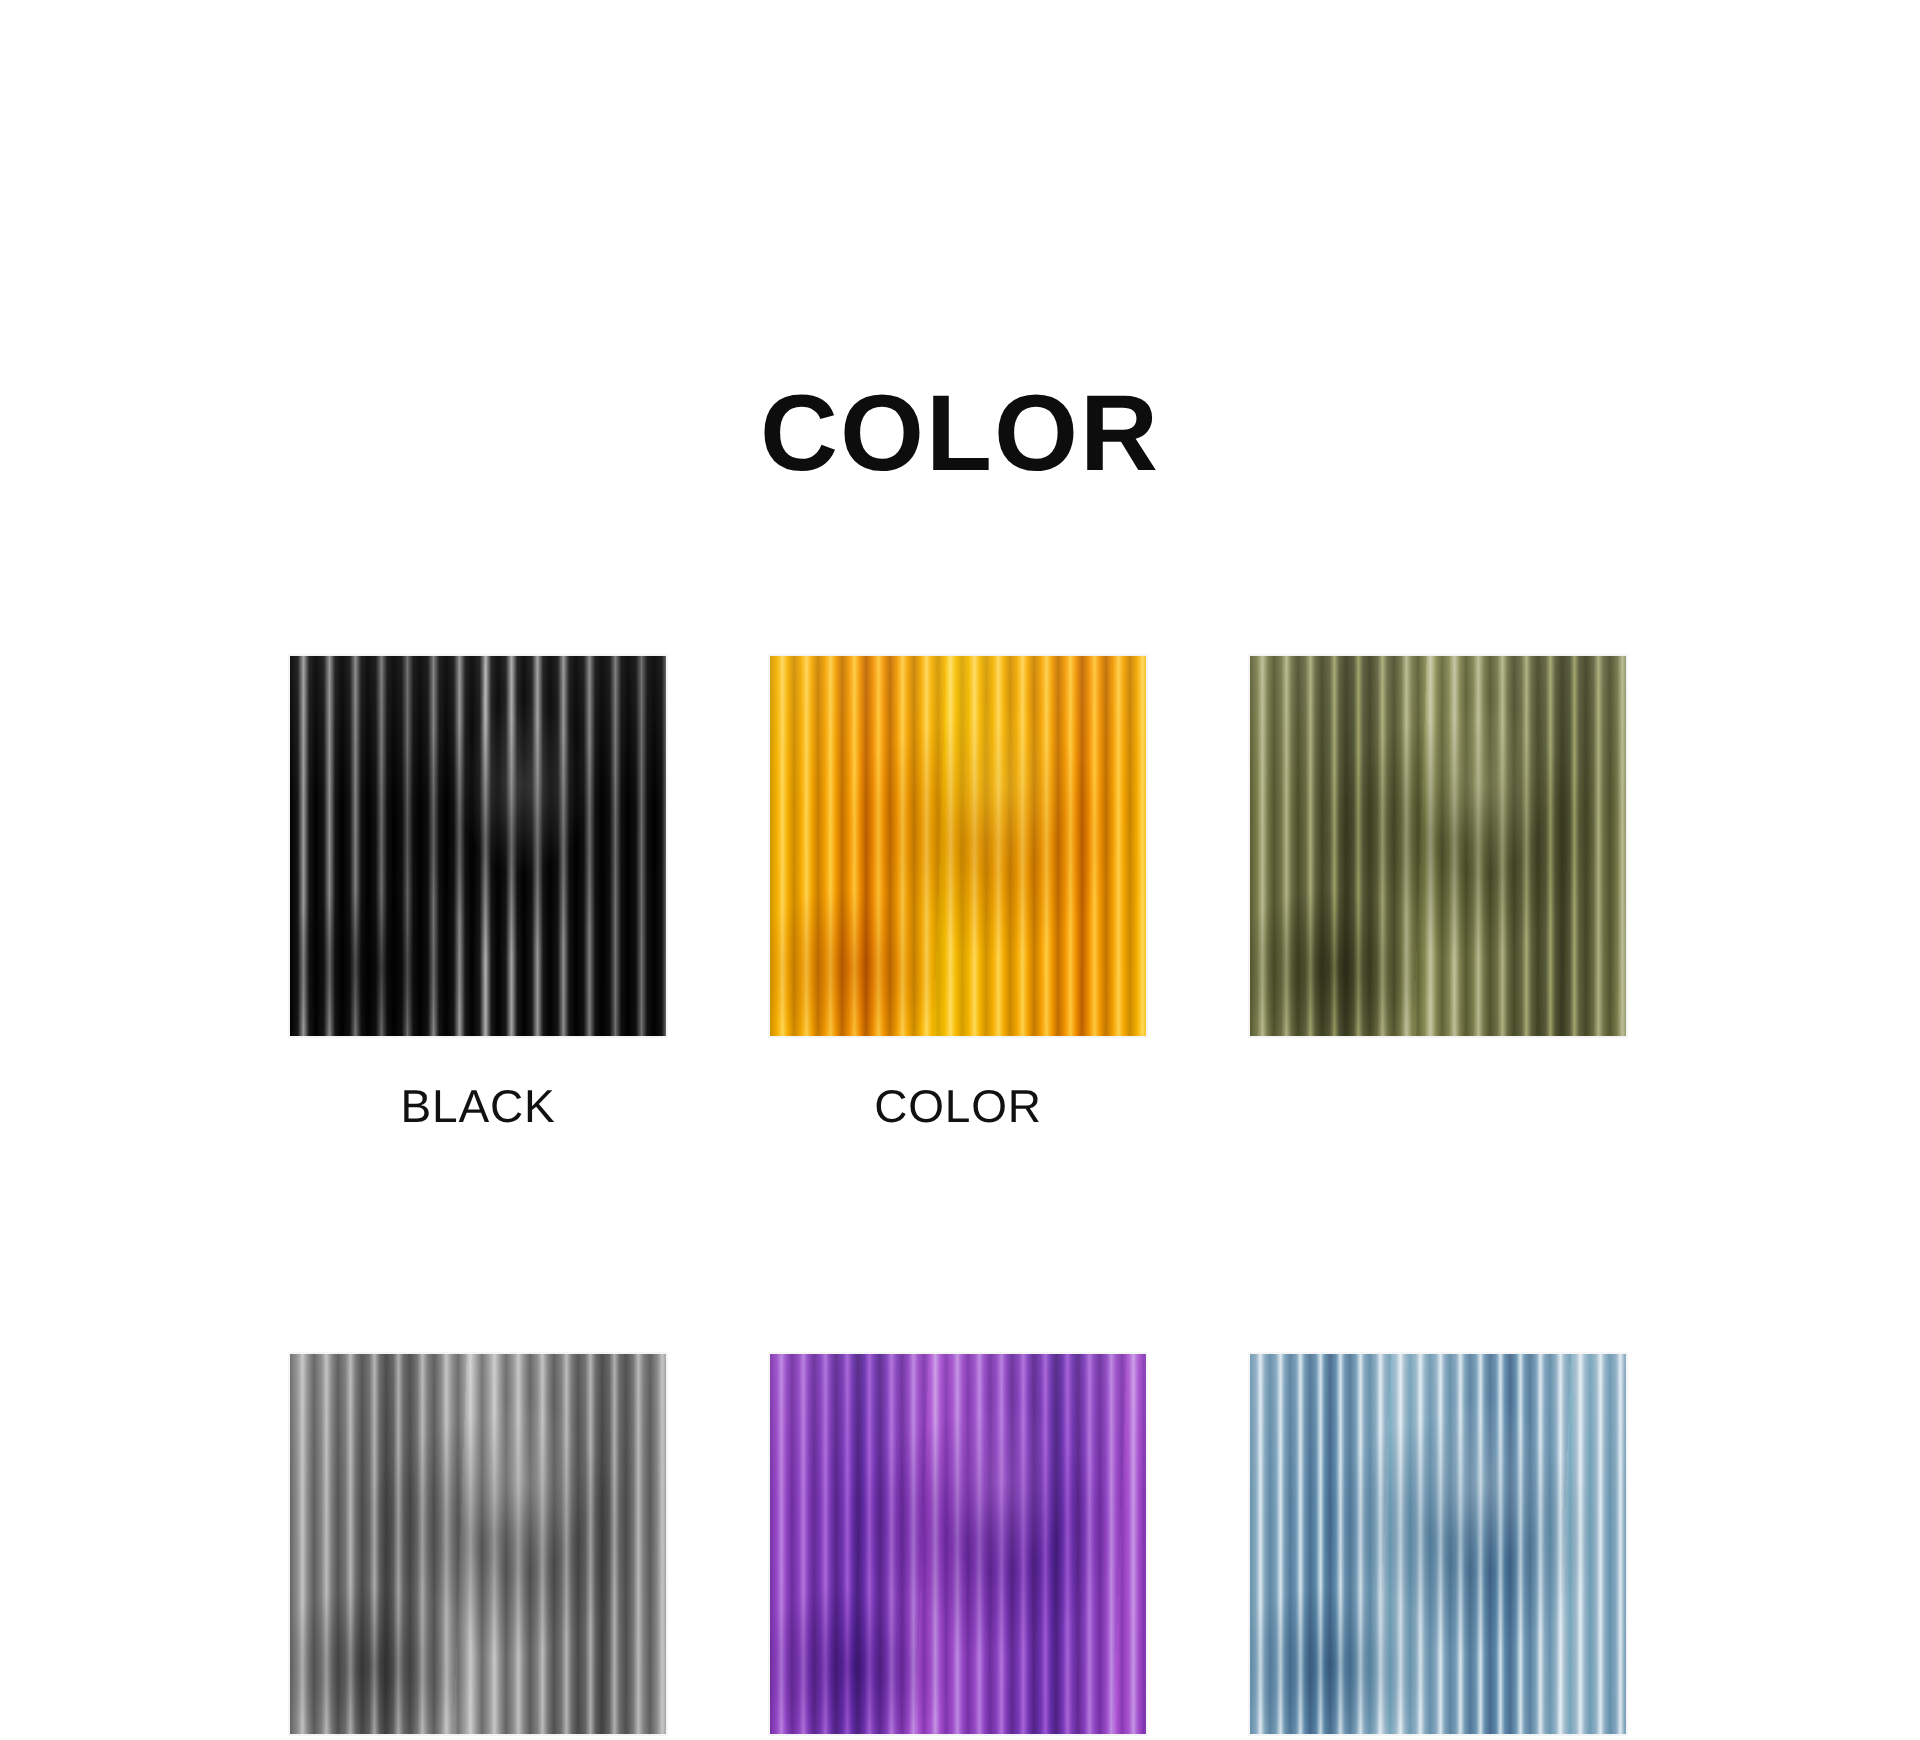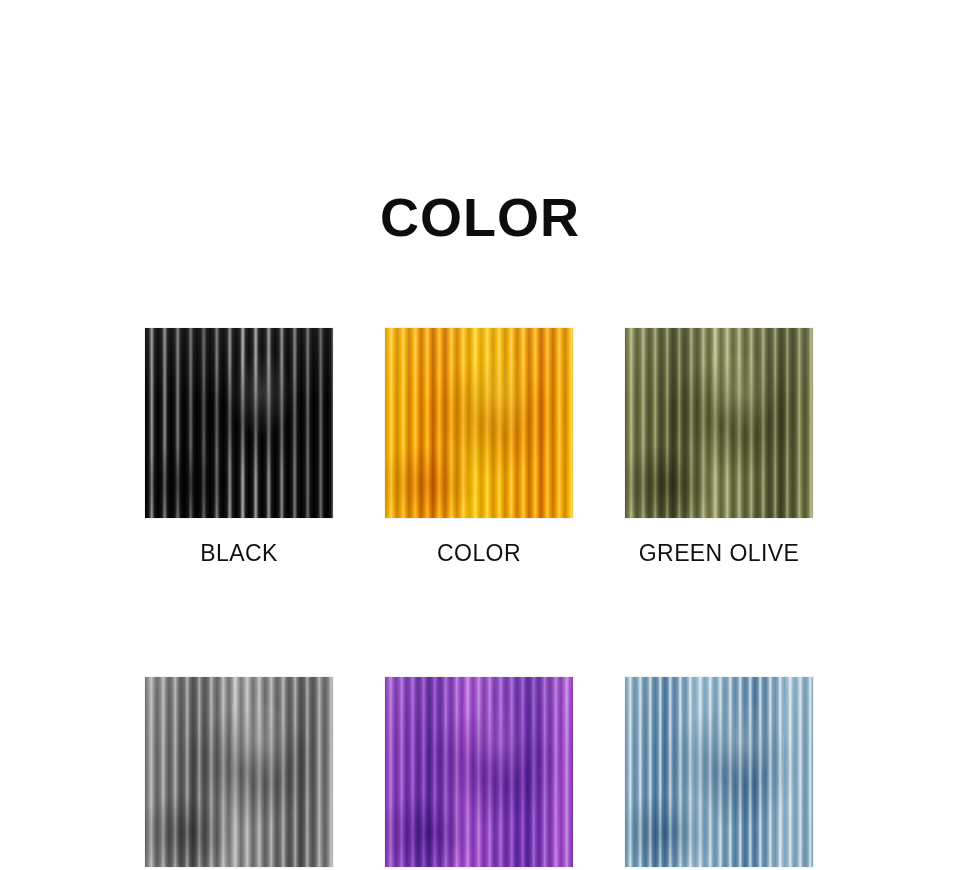--- a/index.html
+++ b/index.html
@@ -129,21 +129,20 @@
       <div class="label">COLOR</div>
     </div>
 
     <div class="cell row1">
       <div class="swatch" style="background-color: rgb(111, 114, 70);">
         <div class="ribs" style="background: repeating-linear-gradient(90deg, rgb(78, 81, 44) 0px, rgb(111, 114, 70) 3.6px, rgb(178, 180, 134) 6.24px, rgb(111, 114, 70) 8.88px, rgb(78, 81, 44) 12px);"></div>
         <div class="wave" style="background: repeating-linear-gradient(92deg, rgba(255, 255, 255, 0.55) 0px, rgba(0, 0, 0, 0) 40.8px, rgba(0, 0, 0, 0.55) 73.2px, rgba(255, 255, 255, 0.35) 108px);"></div>
         <div class="blob" style="background: radial-gradient(52% 44% at 55% 48%, rgb(78, 81, 44) 0%, rgba(255, 255, 255, 0) 72%), radial-gradient(40% 30% at 22% 82%, rgb(78, 81, 44) 0%, rgba(255, 255, 255, 0) 70%);"></div>
         <div class="sheen" style="background: radial-gradient(26% 34% at 62% 34%, rgb(178, 180, 134) 0%, rgba(0, 0, 0, 0) 68%), linear-gradient(rgba(255, 255, 255, 0.22) 0%, rgba(0, 0, 0, 0) 38%);"></div>
       </div>
-      <div class="label">GREEN OLIVE</div>
     </div>
 
     <div class="cell row2">
       <div class="swatch" style="background-color: rgb(128, 128, 128);">
         <div class="ribs" style="background: repeating-linear-gradient(90deg, rgb(89, 89, 89) 0px, rgb(128, 128, 128) 3.6px, rgb(189, 189, 189) 6.24px, rgb(128, 128, 128) 8.88px, rgb(89, 89, 89) 12px);"></div>
         <div class="wave" style="background: repeating-linear-gradient(92deg, rgba(255, 255, 255, 0.55) 0px, rgba(0, 0, 0, 0) 40.8px, rgba(0, 0, 0, 0.55) 73.2px, rgba(255, 255, 255, 0.35) 108px);"></div>
         <div class="blob" style="background: radial-gradient(52% 44% at 55% 48%, rgb(89, 89, 89) 0%, rgba(255, 255, 255, 0) 72%), radial-gradient(40% 30% at 22% 82%, rgb(89, 89, 89) 0%, rgba(255, 255, 255, 0) 70%);"></div>
         <div class="sheen" style="background: radial-gradient(26% 34% at 62% 34%, rgb(189, 189, 189) 0%, rgba(0, 0, 0, 0) 68%), linear-gradient(rgba(255, 255, 255, 0.22) 0%, rgba(0, 0, 0, 0) 38%);"></div>
       </div>
 

